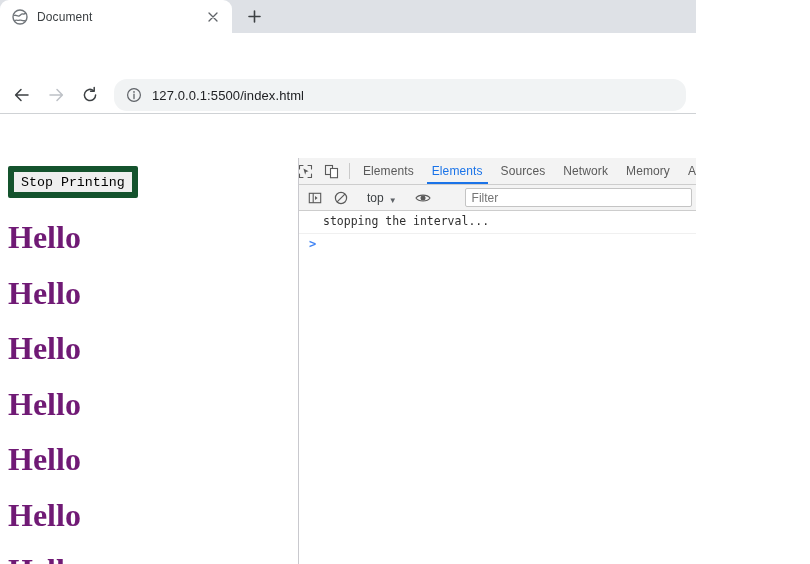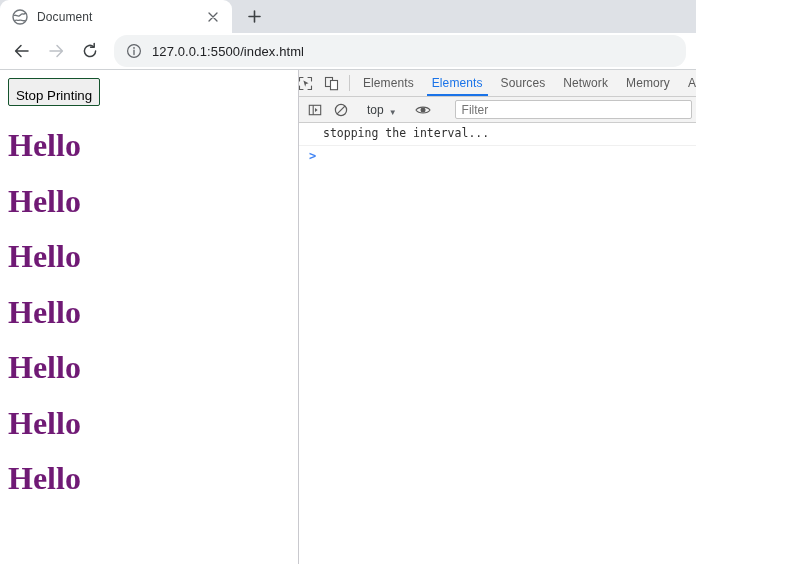--- a/index.html
+++ b/index.html
@@ -14,20 +14,21 @@
     font-family: "Liberation Sans", sans-serif;
     -webkit-font-smoothing: antialiased;
   }
 
   .browser {
     width: 696px;
     height: 564px;
     position: relative;
     display: flex;
     flex-direction: column;
+    gap: 44px;
   }
 
   
   .tabstrip {
     height: 33px;
     background: #dee1e6;
     display: flex;
     align-items: flex-end;
     position: relative;
     flex: 0 0 auto;
@@ -143,27 +144,27 @@
     background: #ffffff;
     overflow: hidden;
     position: relative;
     border-right: 1px solid #c9c9ce;
     box-sizing: border-box;
   }
   .page-inner {
     padding: 8px;
   }
   .stop-btn {
-    font-family: Liberation Sans, sans-serif;
+    font-family: Liberation Mono, monospace;
     font-size: 13.3px;
     color: #000000;
     background: #efefef;
-    border: 1px solid #14532d;
+    border: 6px solid #14532d;
     border-radius: 2px;
-    padding: 9px 7px 2px 7px;
+    padding: 3px 7px 2px 7px;
     display: inline-block;
     line-height: normal;
     cursor: default;
   }
   .hello {
     font-family: "Liberation Serif", serif;
     font-size: 32px;
     font-weight: bold;
     color: #701a75;
     margin: 21px 0 21px 0;
@@ -250,21 +251,21 @@
   }
   .ctx-select .caret {
     margin-left: 5px;
     font-size: 8px;
     line-height: 1;
     color: #5f6368;
   }
   .filter-box {
     flex: 1 1 auto;
     height: 19px;
-    margin: 0 4px 0 10px;
+    margin: 0 4px 0 20px;
     background: #ffffff;
     border: 1px solid #c4c4c4;
     border-radius: 2px;
     display: flex;
     align-items: center;
     padding: 0 6px;
     box-sizing: border-box;
     min-width: 0;
   }
   .filter-box input {

